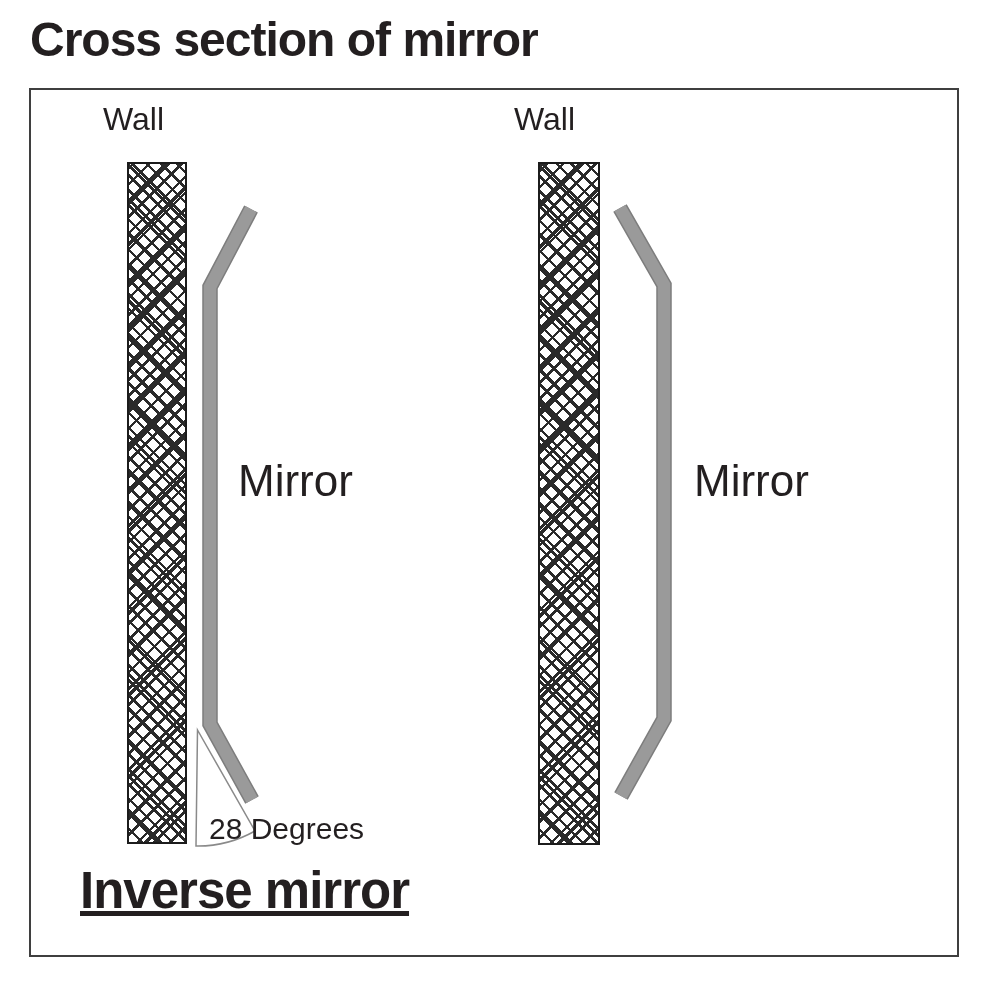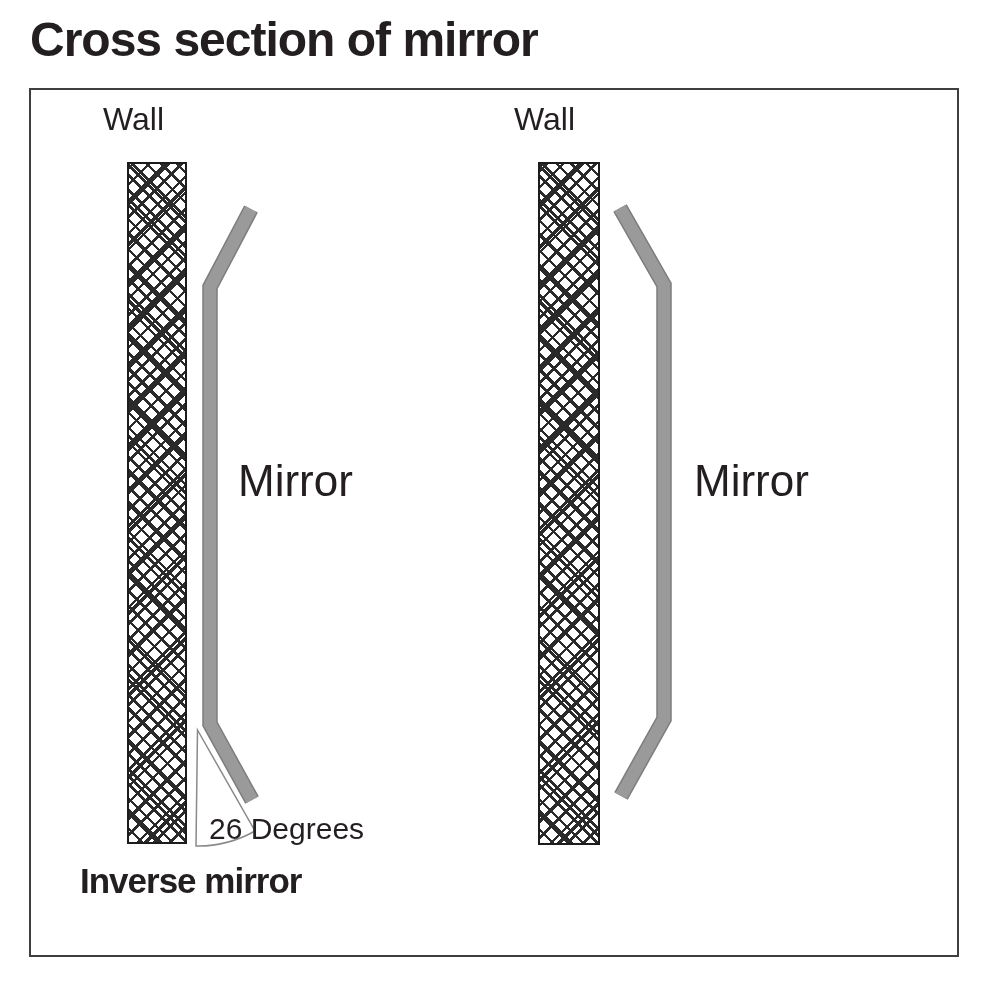--- a/index.html
+++ b/index.html
@@ -42,21 +42,21 @@
   }
   .wall-left {left:127px;top:162px;width:60px;height:682px;}
   .wall-right{left:538px;top:162px;width:62px;height:683px;}
   .wall-label{font-size:32px;color:var(--ink);}
   .wall-label-left {left:103px;top:101px;}
   .wall-label-right{left:514px;top:101px;}
   .mirror-label{font-size:44px;color:var(--ink);text-align:right;}
   .mirror-label-left {left:238px;top:456px;}
   .mirror-label-right{left:694px;top:456px;}
   .angle-label{left:209px;top:812px;font-size:30px;color:var(--ink);}
-  .caption{font-size:35px;font-weight:bold;letter-spacing:-1px;color:var(--ink);}
+  .caption{font-size:51px;font-weight:bold;letter-spacing:-1px;color:var(--ink);text-decoration:underline;}
   .caption-left {left:80px;top:861px;}
   .caption-right{left:512px;top:861px;}
   .shape-layer{left:0;top:0;width:1005px;height:991px;pointer-events:none;}
   .mirror-under{fill:none;stroke:var(--mirror-edge);stroke-width:15.5;stroke-linejoin:miter;stroke-linecap:butt;}
   .mirror-over {fill:none;stroke:var(--mirror-gray);stroke-width:12.5;stroke-linejoin:miter;stroke-linecap:butt;}
   .angle-wedge{fill:#ffffff;stroke:var(--wedge-line);stroke-width:1.5;}
 </style>
 </head>
 <body>
 
@@ -80,17 +80,17 @@
       <polyline class="mirror-over" points="620,208 664,285 664,719 621,796"></polyline>
     </g>
   </svg>
 
   <div class="abs wall-label wall-label-left">Wall</div>
   <div class="abs wall-label wall-label-right">Wall</div>
 
   <div class="abs mirror-label mirror-label-left">Mirror</div>
   <div class="abs mirror-label mirror-label-right">Mirror</div>
 
-  <div class="abs angle-label">26 Degrees</div>
+  <div class="abs angle-label">28 Degrees</div>
 
   <div class="abs caption caption-left">Inverse mirror</div>
 
 </div>
 
 </body></html>

